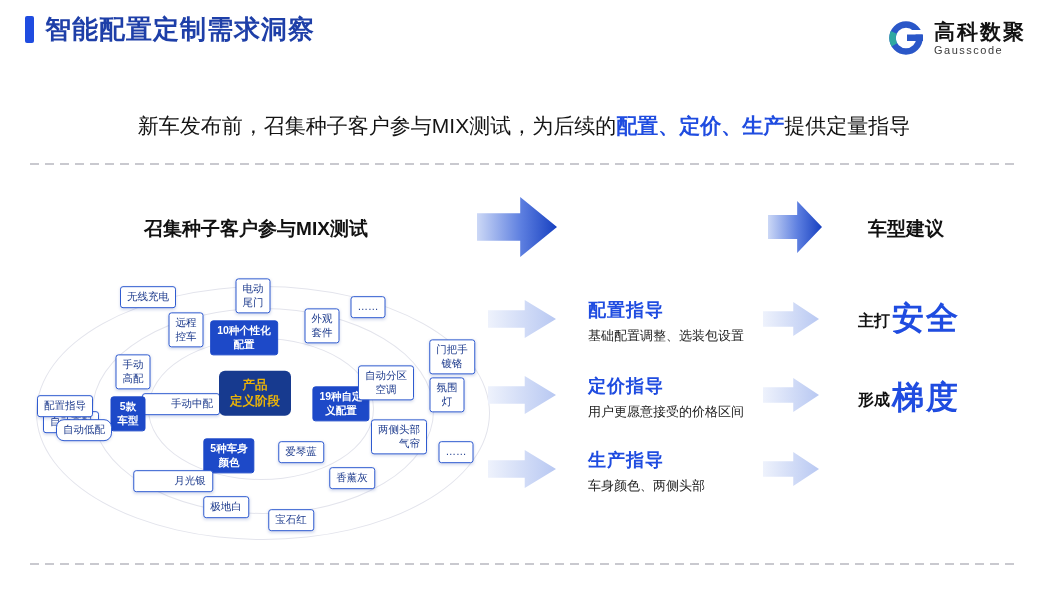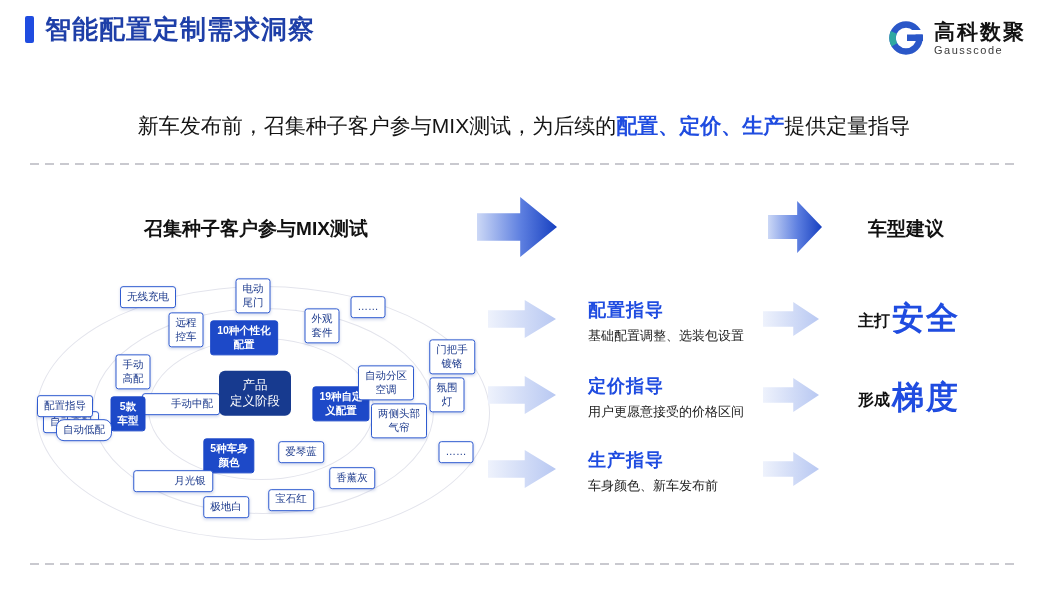--- a/index.html
+++ b/index.html
@@ -35,21 +35,21 @@
   .arrow-sm{position:absolute;background:linear-gradient(90deg,#eef2fc 0%,#b8c8f2 100%);
     clip-path:polygon(0% 27%,54% 27%,54% 0%,100% 50%,54% 100%,54% 73%,0% 73%);}
 
   
   .diagram{position:absolute;inset:0;}
   .ellipse{position:absolute;border:1.5px solid #e3e4ec;border-radius:50%;}
   .node{position:absolute;transform:translate(-50%,-50%);white-space:pre-line;text-align:center;
     font-size:10.5px;line-height:1.3;padding:3px 6px;border-radius:3px;z-index:2;}
   .node-plain{background:#fff;border:1px solid #2f5bd0;color:#1c3a8c;box-shadow:0 1px 3px rgba(30,60,160,.18);}
   .node-primary{background:#1d49c8;color:#fff;font-weight:bold;border:1px solid #1d49c8;}
-  .node-center{background:#173a8f;color:#ffffff;font-weight:normal;font-size:12.5px;padding:6px 11px;border-radius:6px;z-index:3;}
+  .node-center{background:#173a8f;color:#eab308;font-weight:bold;font-size:12.5px;padding:6px 11px;border-radius:6px;z-index:3;}
 
   
   .analysis-title{position:absolute;font-size:18px;font-weight:bold;color:#1f4ce0;letter-spacing:1px;}
   .analysis-desc{position:absolute;font-size:13px;color:#222;}
 
   
   .suggest-row{position:absolute;left:820px;width:178px;height:46px;display:flex;align-items:center;justify-content:center;}
   .suggest-prefix{font-size:16px;font-weight:bold;color:#111;margin-right:2px;margin-top:4px;}
   .suggest-keyword{font-size:32px;font-weight:bold;color:#1f4ce0;letter-spacing:2px;}
 </style>
@@ -112,45 +112,45 @@
       <div class="node node-center" style="left: 255px; top: 393px;">产品
 定义阶段</div>
       <div class="node node-primary" style="left: 341px; top: 404px;">19种自定
 义配置</div>
       <div class="node node-plain" style="left: 386px; top: 383px;">自动分区
 空调</div>
       <div class="node node-plain" style="left: 452px; top: 357px;">门把手
 镀铬</div>
       <div class="node node-plain" style="left: 447px; top: 395px;">氛围
 灯</div>
-      <div class="node node-plain" style="left: 399px; top: 421px;">两侧头部
+      <div class="node node-plain" style="left: 399px; top: 437px; text-align: right;">两侧头部
 气帘</div>
       <div class="node node-plain" style="left: 456px; top: 452px;">……</div>
       <div class="node node-primary" style="left: 229px; top: 456px;">5种车身
 颜色</div>
       <div class="node node-plain" style="left: 301px; top: 452px;">爱琴蓝</div>
       <div class="node node-plain" style="left: 173px; top: 481px; padding-left: 40px;">月光银</div>
       <div class="node node-plain" style="left: 352px; top: 478px;">香薰灰</div>
       <div class="node node-plain" style="left: 226px; top: 507px;">极地白</div>
-      <div class="node node-plain" style="left: 291px; top: 500px; font-family: Liberation Mono, monospace;">宝石红</div>
+      <div class="node node-plain" style="left: 291px; top: 520px;">宝石红</div>
     </div>
 
   <div class="arrow-sm" style="left:488px;top:300px;width:68px;height:38px;"></div>
   <div class="analysis-title" style="left:588px;top:298px;">配置指导</div>
   <div class="analysis-desc" style="left:588px;top:327px;">基础配置调整、选装包设置</div>
   <div class="arrow-sm" style="left:763px;top:302px;width:56px;height:34px;"></div>
 
   <div class="arrow-sm" style="left:488px;top:376px;width:68px;height:38px;"></div>
   <div class="analysis-title" style="left:588px;top:374px;">定价指导</div>
   <div class="analysis-desc" style="left:588px;top:403px;">用户更愿意接受的价格区间</div>
   <div class="arrow-sm" style="left:763px;top:378px;width:56px;height:34px;"></div>
 
   <div class="arrow-sm" style="left:488px;top:450px;width:68px;height:38px;"></div>
   <div class="analysis-title" style="left:588px;top:448px;">生产指导</div>
-  <div class="analysis-desc" style="left:588px;top:477px;">车身颜色、新车发布前</div>
+  <div class="analysis-desc" style="left:588px;top:477px;">车身颜色、两侧头部</div>
   <div class="arrow-sm" style="left:763px;top:452px;width:56px;height:34px;"></div>
 
   <div class="suggest-row" style="top:296px;">
     <span class="suggest-prefix">主打</span>
     <span class="suggest-keyword">安全</span>
   </div>
   <div class="suggest-row" style="top:375px;">
     <span class="suggest-prefix">形成</span>
     <span class="suggest-keyword">梯度</span>
   </div>

